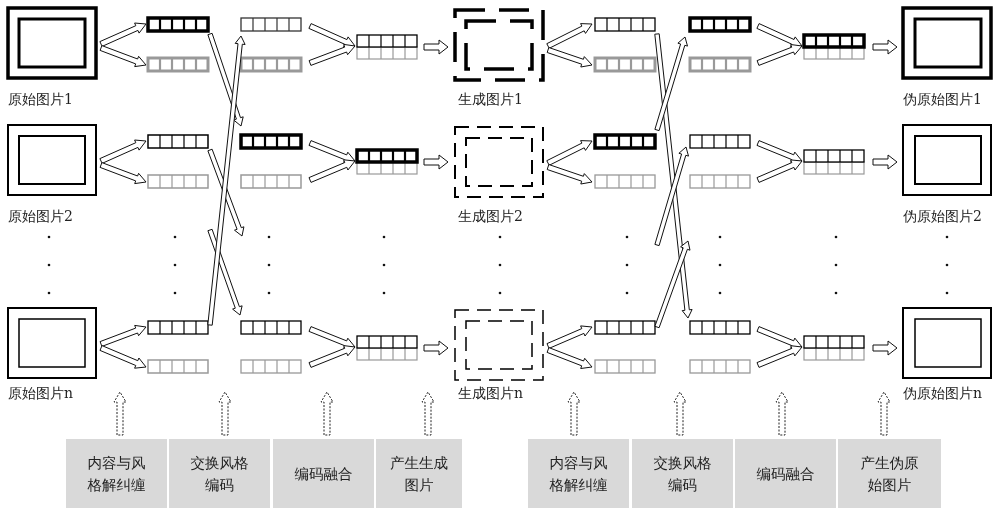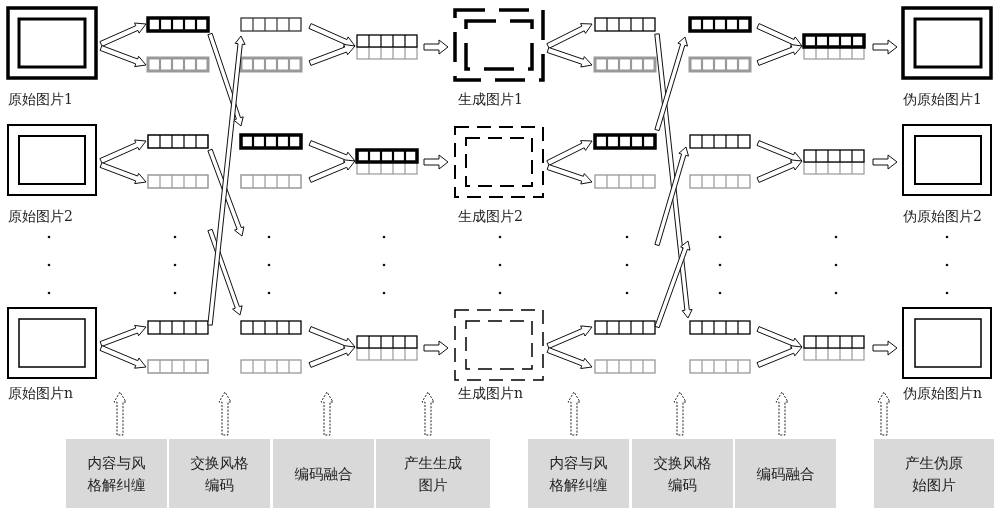--- a/index.html
+++ b/index.html
@@ -374,22 +374,22 @@
       <text x="458" y="221" class="lbl" text-anchor="start">生成图片2</text>
       <text x="458" y="398" class="lbl" text-anchor="start">生成图片n</text>
     </g>
 </svg>
 
 <div class="step" style="left:66px;width:101px;">内容与风
 格解纠缠</div>
 <div class="step" style="left:169px;width:101px;">交换风格
 编码</div>
 <div class="step" style="left:273px;width:101px;">编码融合</div>
-<div class="step" style="left:376px;width:114px;">产生生成
+<div class="step" style="left:376px;width:86px;">产生生成
 图片</div>
 
 <div class="step" style="left:528px;width:101px;">内容与风
 格解纠缠</div>
 <div class="step" style="left:632px;width:101px;">交换风格
 编码</div>
 <div class="step" style="left:735px;width:101px;">编码融合</div>
-<div class="step" style="left:874px;width:120px;">产生伪原
+<div class="step" style="left:838px;width:103px;">产生伪原
 始图片</div>
 
 </body></html>

